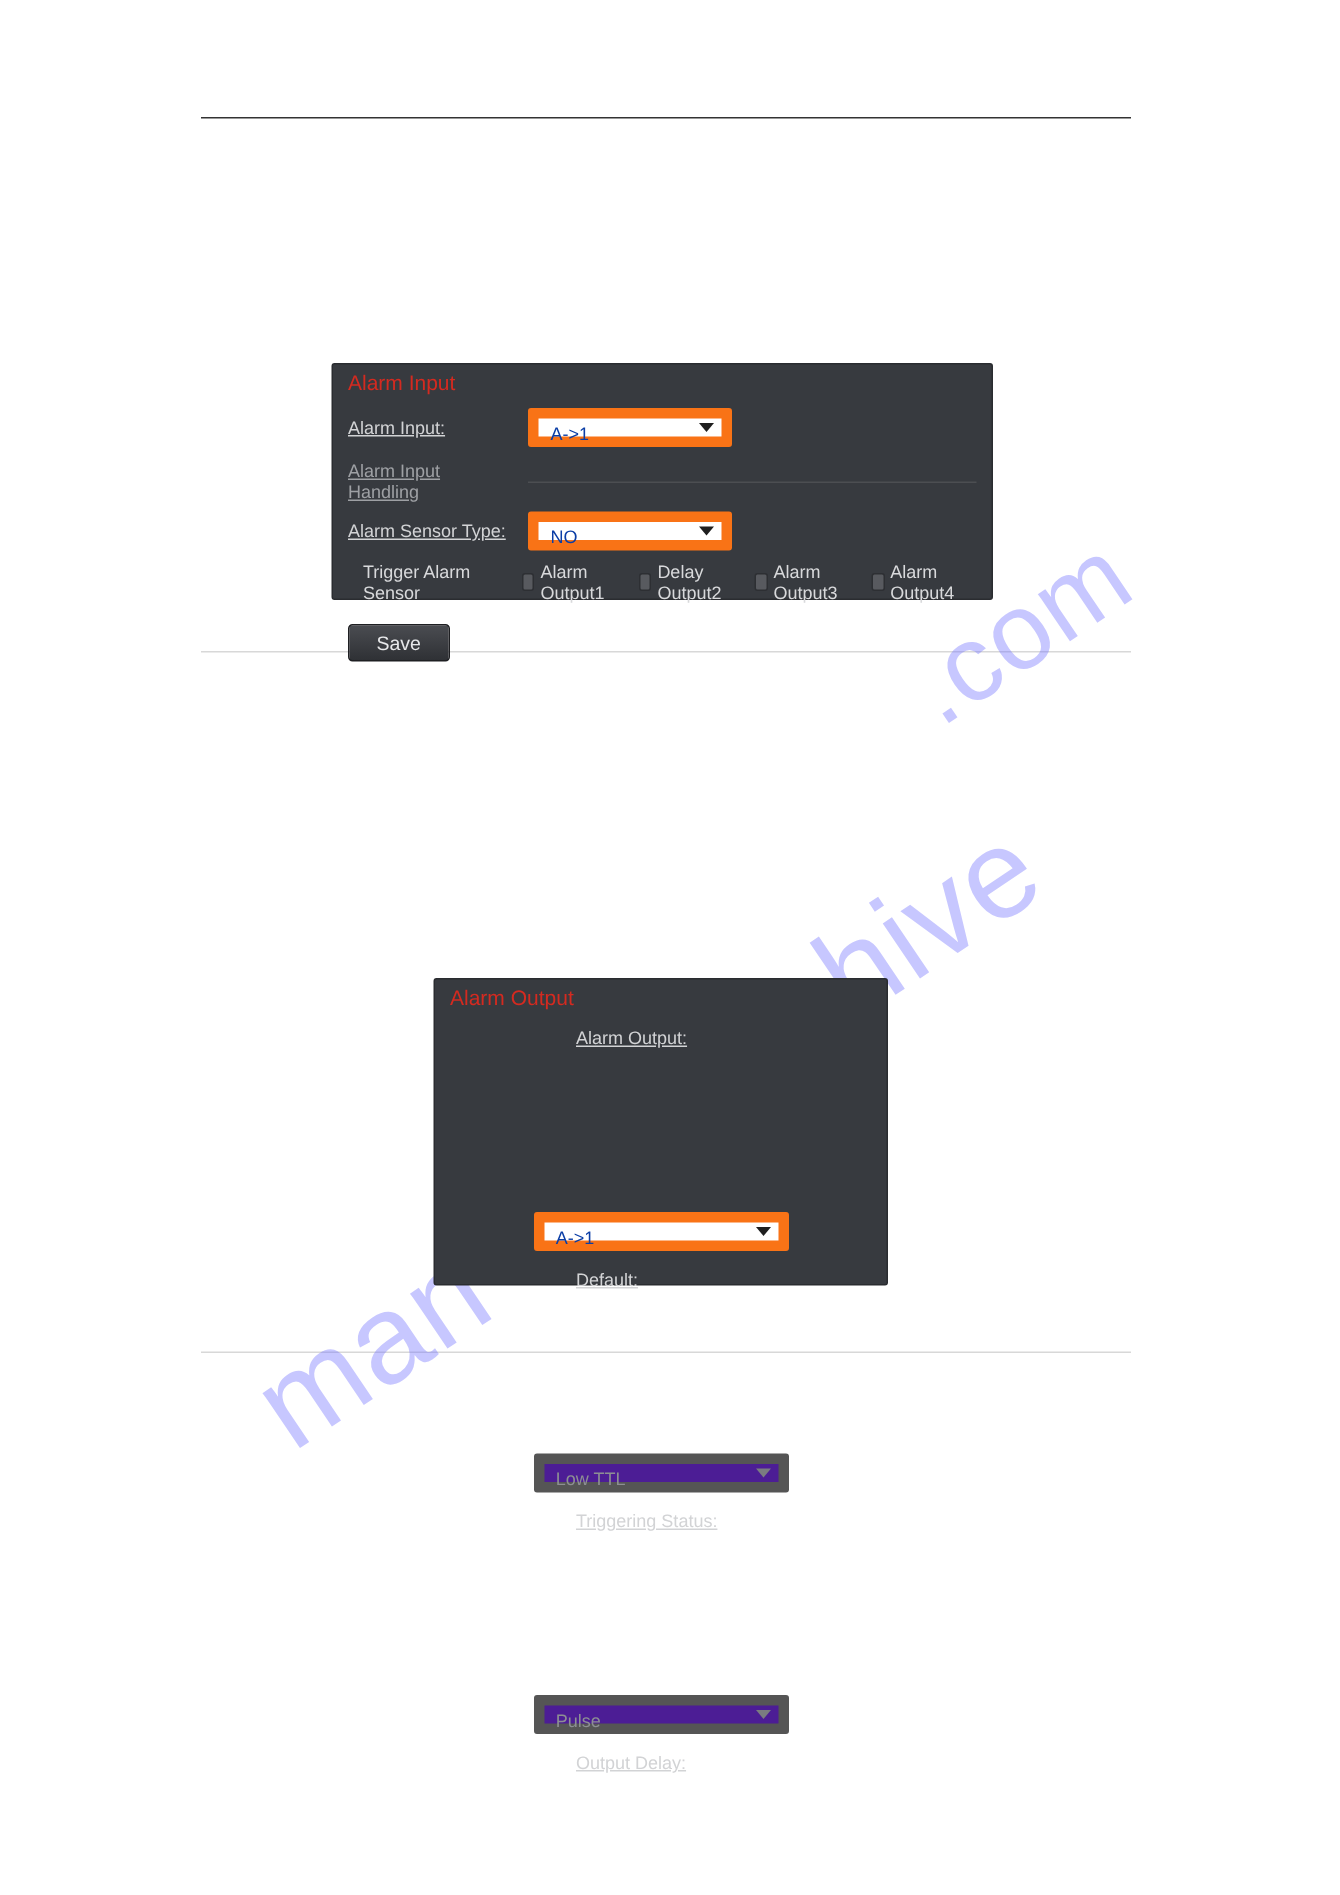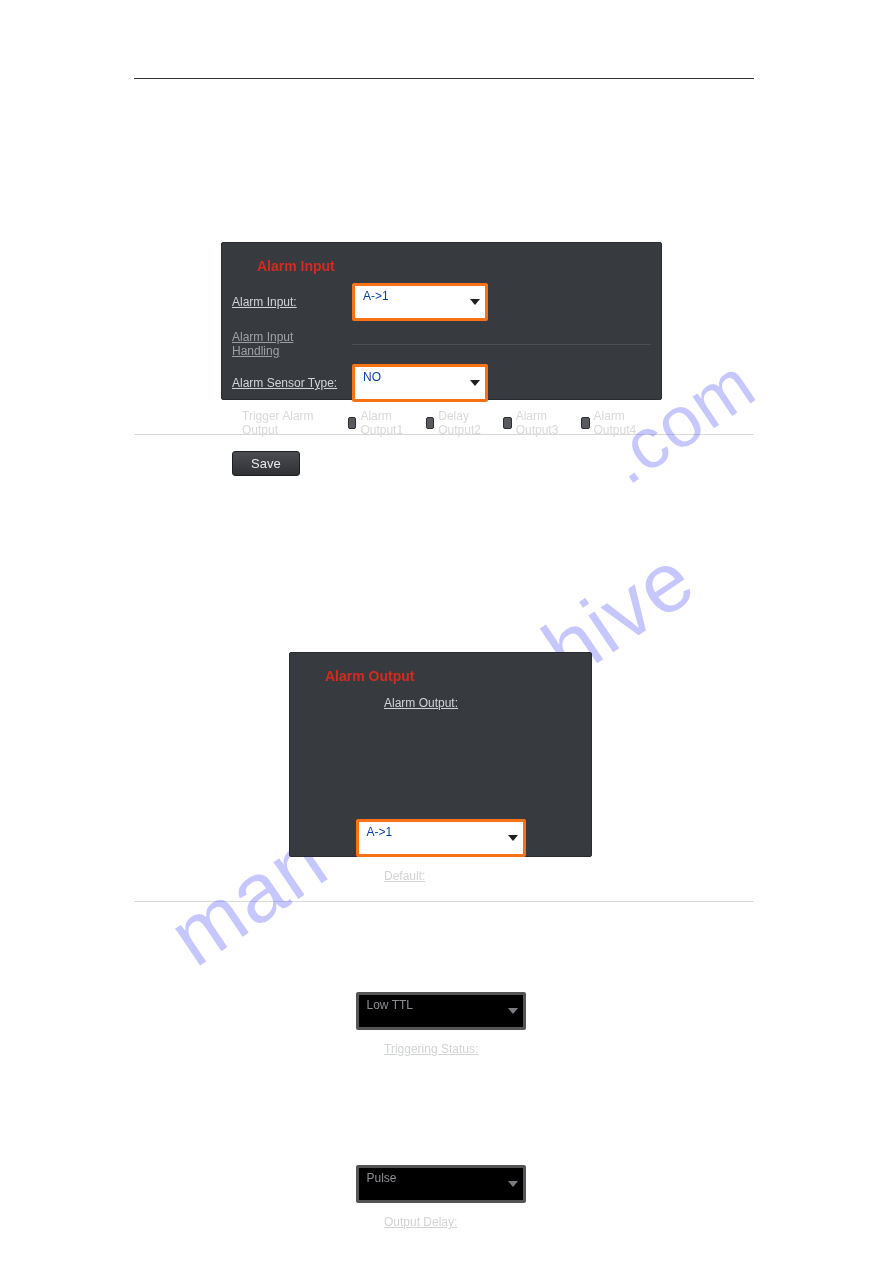--- a/index.html
+++ b/index.html
@@ -39,52 +39,51 @@
   .panel {
     position:absolute;
     background:#373a3f;
     border:1px solid #2a2c30;
     color:#d8d9db;
     font-size:12px;
     border-radius:2px;
   }
   .panel .title {
     color:#d42a20;
-    font-weight:bold;
-    padding:15px 10px 6px;
+    font-weight:normal;
+    padding:4px 10px 6px;
     font-size:14px;
-    margin-left:25px;
   }
   .panel .row {
     display:flex;
     align-items:center;
     padding:3px 10px;
     gap:10px;
   }
   .panel .lbl {
     width:110px;
     flex:0 0 110px;
     color:#d2d3d5;
     text-decoration:underline;
   }
   .panel .lbl.muted { color:#9ea0a4; }
 
   
   .sel {
     position:relative;
     background:#fff;
     color:#0b3ea6;
-    border:3px solid #f97316;
-    height:38px; line-height:20px;
+    border:7px solid #f97316;
+    height:26px; line-height:20px;
     padding:0 22px 0 8px;
     font-size:12px;
     min-width:130px;
     border-radius:2px;
   }
-  .sel.disabled { background:#000000; color:#8d8f93; border-color:#555;}
+  .sel.disabled { background:#4c1d95; color:#8d8f93; border-color:#555;}
   .sel .caret, .sel .caret-dis {
     position:absolute; right:5px; top:50%;
     width:0;height:0;
     border-left:5px solid transparent;
     border-right:5px solid transparent;
     border-top:6px solid #1f1f1f;
     transform:translateY(-50%);
   }
   .sel .caret-dis { border-top-color:#7a7c80; }
 
@@ -169,21 +168,21 @@
 
   <div class="row">
     <span class="lbl">Alarm Sensor Type:</span>
     <div class="sel">
       <span>NO</span>
       <span class="caret"></span>
     </div>
   </div>
 
   <div class="trigline">
-    <span class="trig-lbl" style="padding-left:10px;">Trigger Alarm Output</span>
+    <span class="trig-lbl" style="padding-left:10px;">Trigger Alarm Sensor</span>
     <div class="outputs" id="panelA-outputs">
         <span class="cb-wrap">
           <span class="cb"></span>
           <span>Alarm Output1</span>
         </span>
         <span class="cb-wrap">
           <span class="cb"></span>
           <span>Delay Output2</span>
         </span>
         <span class="cb-wrap">

